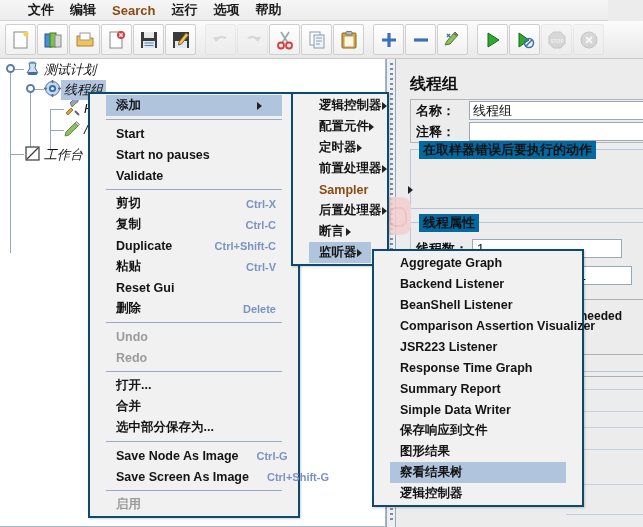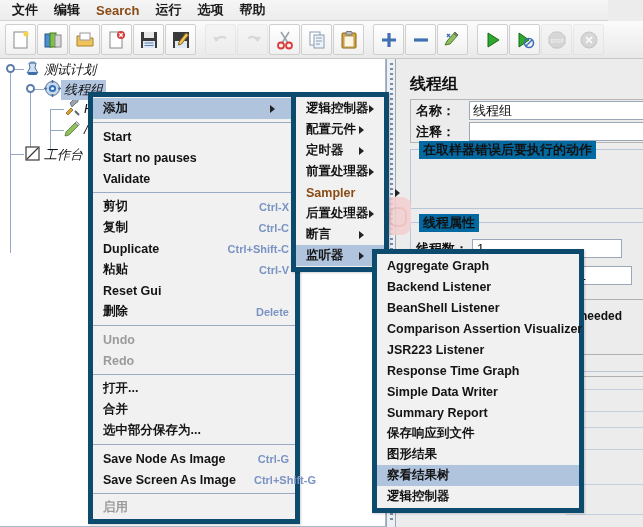--- a/index.html
+++ b/index.html
@@ -11,21 +11,21 @@
     font-size: 12px;
     background: #eeeeee;
   }
   #root { position: relative; width: 643px; height: 527px; background:#ececec; }
 
   
   .menubar {
     position: absolute; left:0; top:0; width:608px; height:21px;
     background: linear-gradient(to bottom,#f6f6f6 0%, #ececec 100%);
     border-bottom: 1px solid #d4d4d4;
-    display:flex; align-items:center; padding-left:4px;
+    display:flex; align-items:center; padding-left:20px;
   }
   .menubar .mi {
     font-size: 13px; font-weight: bold; color:#1a1a1a;
     padding: 2px 8px; cursor: default; white-space: nowrap;
   }
   .menubar .mi.accent { color:#8a4b14; }
 
   
   .toolbar {
     position:absolute; left:0; top:21px; width:643px; height:38px;
@@ -71,22 +71,22 @@
   .tlabel.sel { background:#b3c6e0; }
   .tline { position:absolute; background:#93a8c4; }
   .thandle {
     position:absolute; width:9px; height:9px; border-radius:50%;
     border:2px solid #5b7ca8; background:#ffffff;
   }
 
   
   .popup {
     position:absolute; background:#f1f1f1;
-    border:5px solid #0c4a6e; box-shadow:1px 1px 2px rgba(0,0,0,0.18);
-    padding:1px 0;
+    border:2px solid #0c4a6e; box-shadow:1px 1px 2px rgba(0,0,0,0.18);
+    padding:1px 16px;
     text-align:right;
   }
   .pitem {
     display:flex; align-items:center; height:21px;
     padding:0 6px 0 10px; font-size:12.5px; font-weight:bold; color:#141414;
     white-space:nowrap; position:relative;
   }
   .pitem .lbl { flex:0 0 auto; }
   .pitem .acc {
     margin-left:auto; padding-left:18px;
@@ -562,24 +562,24 @@
       <div class="pitem">
         <span class="lbl">Comparison Assertion Visualizer</span>
       </div>
       <div class="pitem">
         <span class="lbl">JSR223 Listener</span>
       </div>
       <div class="pitem">
         <span class="lbl">Response Time Graph</span>
       </div>
       <div class="pitem">
+        <span class="lbl">Summary Report</span>
+      </div>
+      <div class="pitem">
         <span class="lbl">Simple Data Writer</span>
-      </div>
-      <div class="pitem">
-        <span class="lbl">Summary Report</span>
       </div>
       <div class="pitem">
         <span class="lbl">保存响应到文件</span>
       </div>
       <div class="pitem">
         <span class="lbl">图形结果</span>
       </div>
       <div class="pitem hl">
         <span class="lbl">察看结果树</span>
       </div>

